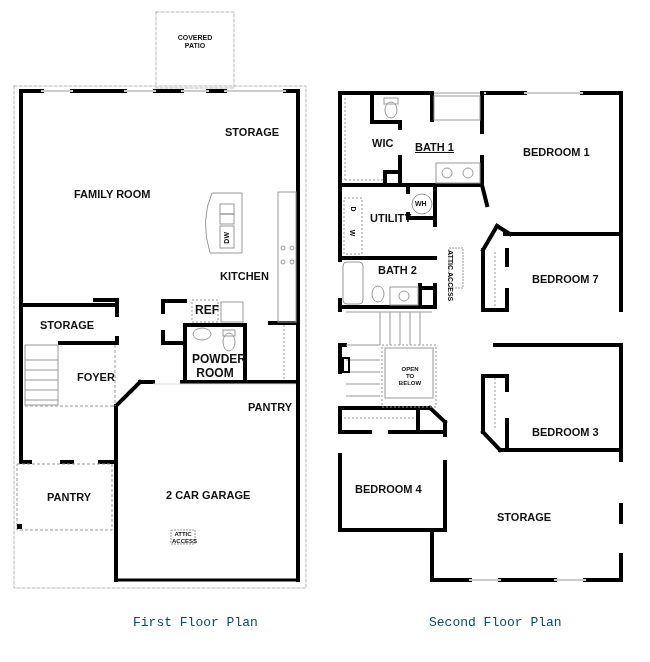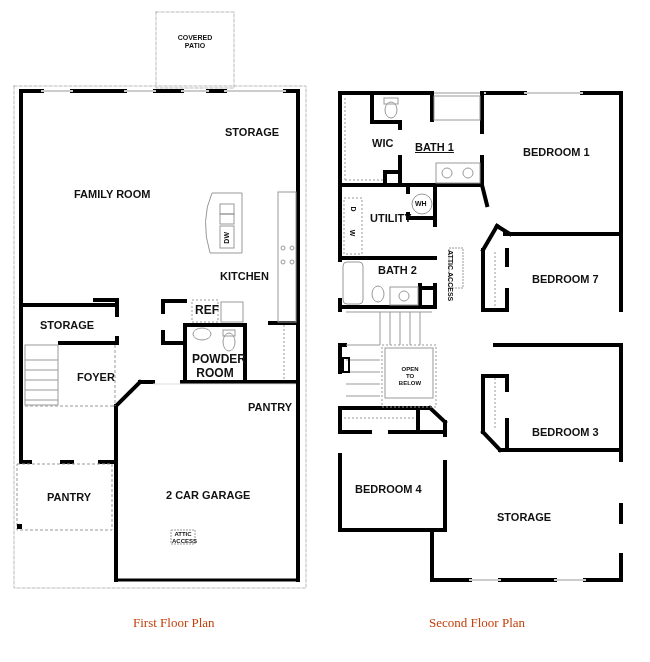--- a/index.html
+++ b/index.html
@@ -4,21 +4,21 @@
 <style>
   html,body{margin:0;padding:0;background:#fff;}
   body{width:650px;height:662px;position:relative;overflow:hidden;font-family:"Liberation Sans",sans-serif;}
   .plan{position:absolute;left:0;top:0;width:650px;height:662px;}
   .lbl{position:absolute;font-family:"Liberation Sans",sans-serif;font-weight:bold;color:#111;white-space:nowrap;text-align:center;line-height:1.15;}
   .l11{font-size:11px;}
   .l10{font-size:12px;}
   .l7{font-size:7px;}
   .l6{font-size:6px;}
   .vert{writing-mode:vertical-rl;}
-  .caption{position:absolute;font-family:Liberation Serif, serif;font-size:13px;color:#c2410c;font-weight:normal;white-space:nowrap;}
+  .caption{position:absolute;font-family:Liberation Mono, monospace;font-size:13px;color:#0c4a6e;font-weight:normal;white-space:nowrap;}
 </style>
 </head>
 <body>
 
 <svg class="plan" width="650" height="662" viewBox="0 0 650 662" xmlns="http://www.w3.org/2000/svg">
 
   <g stroke="#000" stroke-width="4" fill="none" stroke-linecap="square">
 
     <rect x="156" y="12" width="78" height="76" stroke="#bbb" stroke-width="1" stroke-dasharray="3,2"></rect>
 

